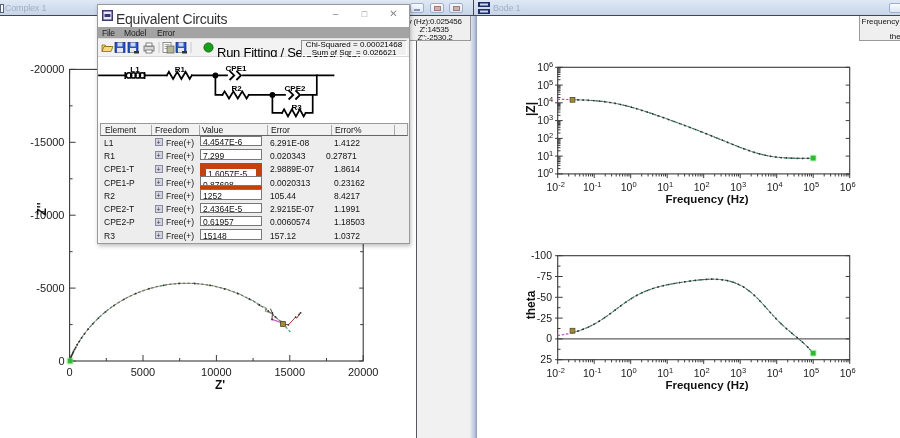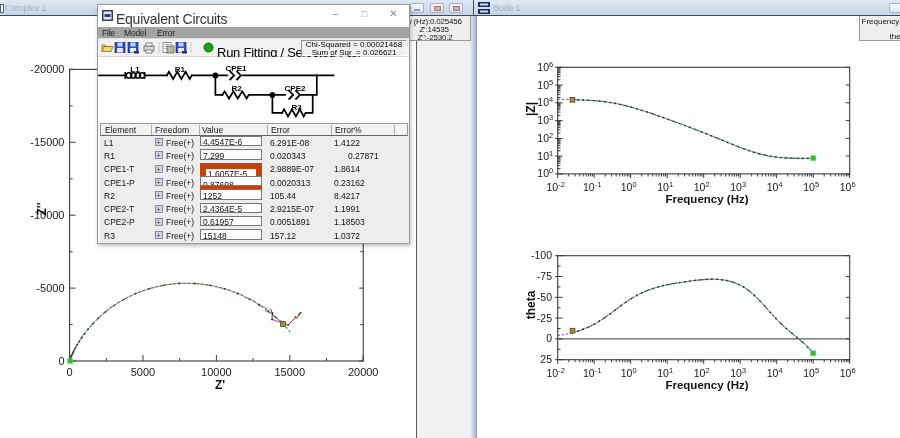--- a/index.html
+++ b/index.html
@@ -251,21 +251,21 @@
 <span style="position:absolute;left:100px;top:0.6px;width:62px;height:10.4px;background:#fff;border:1px solid #777;padding:0.4px 0 0 2px;overflow:hidden">4.4547E-6</span>
 <span style="position:absolute;left:170px;top:2.2px">6.291E-08</span>
 <span style="position:absolute;left:234px;top:2.2px">1.4122</span>
 </div>
         <div style="position:absolute;left:2px;top:143.8px;width:308px;height:13.3px">
 <span style="position:absolute;left:4px;top:2.2px">R1</span>
 <span style="position:absolute;left:54.5px;top:2.5px;width:8px;height:8px;background:#d5d5e2;border:1px solid #8888a0;font-size:7px;line-height:7px;text-align:center;color:#333">+</span>
 <span style="position:absolute;left:66px;top:2.2px">Free(+)</span>
 <span style="position:absolute;left:100px;top:0.6px;width:62px;height:10.4px;background:#fff;border:1px solid #777;padding:0.4px 0 0 2px;overflow:hidden">7.299</span>
 <span style="position:absolute;left:170px;top:2.2px">0.020343</span>
-<span style="position:absolute;left:248px;top:2.2px">0.27871</span>
+<span style="position:absolute;left:226px;top:2.2px">0.27871</span>
 </div>
         <div style="position:absolute;left:2px;top:157.10000000000002px;width:308px;height:13.3px">
 <span style="position:absolute;left:4px;top:2.2px">CPE1-T</span>
 <span style="position:absolute;left:54.5px;top:2.5px;width:8px;height:8px;background:#d5d5e2;border:1px solid #8888a0;font-size:7px;line-height:7px;text-align:center;color:#333">+</span>
 <span style="position:absolute;left:66px;top:2.2px">Free(+)</span>
 <span style="position:absolute;left:100px;top:0.6px;width:62px;height:27px;background:#fff;border:6px solid #c2410c;padding:0.4px 0 0 2px;overflow:hidden">1.6057E-5</span>
 <span style="position:absolute;left:170px;top:2.2px">2.9889E-07</span>
 <span style="position:absolute;left:234px;top:2.2px">1.8614</span>
 </div>
         <div style="position:absolute;left:2px;top:170.40000000000003px;width:308px;height:13.3px">
@@ -290,21 +290,21 @@
 <span style="position:absolute;left:66px;top:2.2px">Free(+)</span>
 <span style="position:absolute;left:100px;top:0.6px;width:62px;height:10.4px;background:#fff;border:1px solid #777;padding:0.4px 0 0 2px;overflow:hidden">2.4364E-5</span>
 <span style="position:absolute;left:170px;top:2.2px">2.9215E-07</span>
 <span style="position:absolute;left:234px;top:2.2px">1.1991</span>
 </div>
         <div style="position:absolute;left:2px;top:210.30000000000007px;width:308px;height:13.3px">
 <span style="position:absolute;left:4px;top:2.2px">CPE2-P</span>
 <span style="position:absolute;left:54.5px;top:2.5px;width:8px;height:8px;background:#d5d5e2;border:1px solid #8888a0;font-size:7px;line-height:7px;text-align:center;color:#333">+</span>
 <span style="position:absolute;left:66px;top:2.2px">Free(+)</span>
 <span style="position:absolute;left:100px;top:0.6px;width:62px;height:10.4px;background:#fff;border:1px solid #777;padding:0.4px 0 0 2px;overflow:hidden">0.61957</span>
-<span style="position:absolute;left:170px;top:2.2px">0.0051891</span>
+<span style="position:absolute;left:170px;top:2.2px">0.0060574</span>
 <span style="position:absolute;left:234px;top:2.2px">1.18503</span>
 </div>
         <div style="position:absolute;left:2px;top:223.60000000000008px;width:308px;height:13.3px">
 <span style="position:absolute;left:4px;top:2.2px">R3</span>
 <span style="position:absolute;left:54.5px;top:2.5px;width:8px;height:8px;background:#d5d5e2;border:1px solid #8888a0;font-size:7px;line-height:7px;text-align:center;color:#333">+</span>
 <span style="position:absolute;left:66px;top:2.2px">Free(+)</span>
 <span style="position:absolute;left:100px;top:0.6px;width:62px;height:10.4px;background:#fff;border:1px solid #777;padding:0.4px 0 0 2px;overflow:hidden">15148</span>
 <span style="position:absolute;left:170px;top:2.2px">157.12</span>
 <span style="position:absolute;left:234px;top:2.2px">1.0372</span>
 </div>

